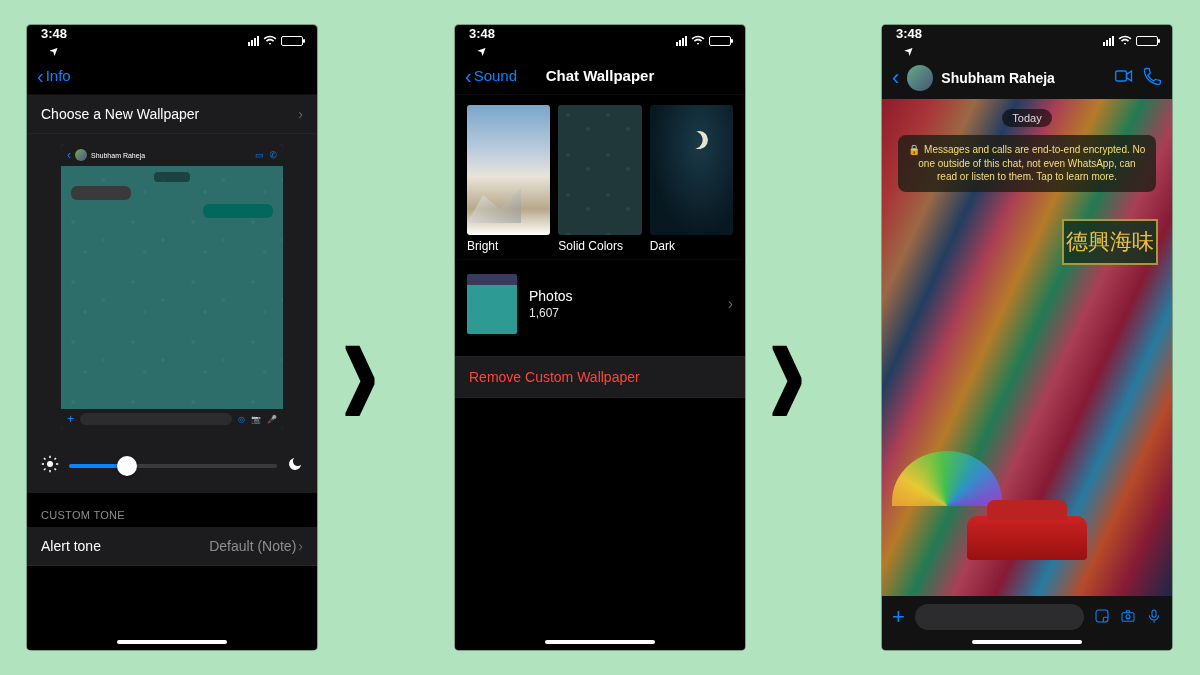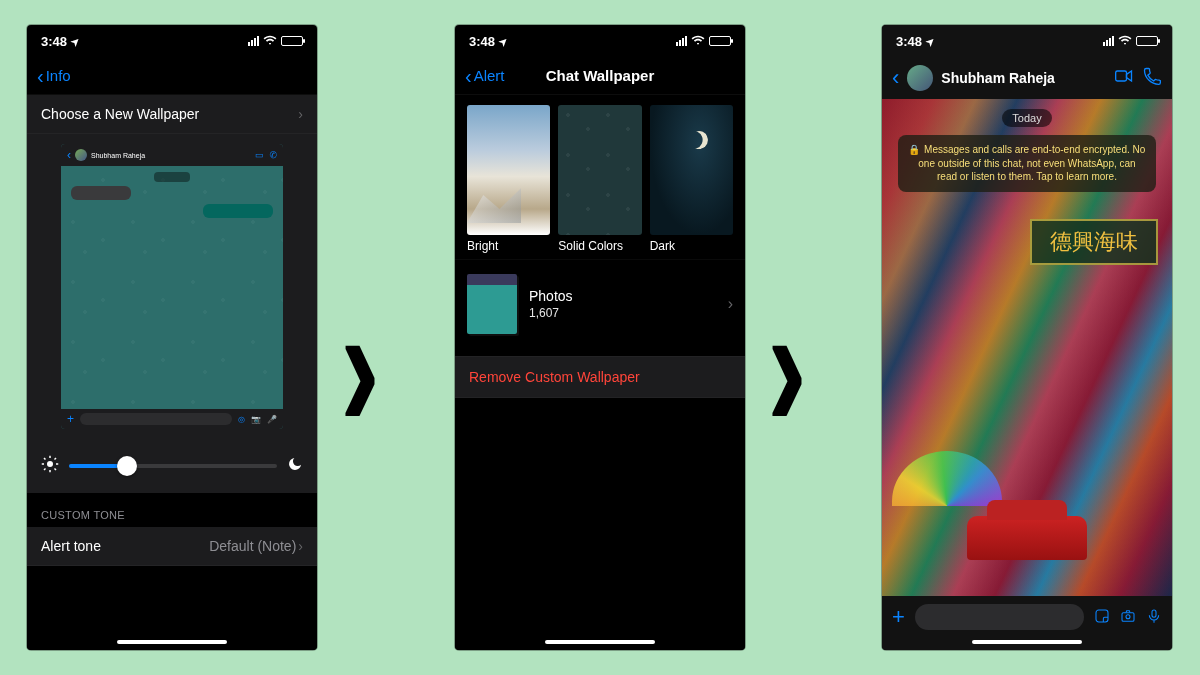--- a/index.html
+++ b/index.html
@@ -45,21 +45,21 @@
   
   .statusbar {
     height: 32px;
     display: flex;
     align-items: center;
     justify-content: space-between;
     padding: 0 14px;
     font-size: 13px;
     font-weight: 600;
   }
-  .status-left { display: flex; align-items: center; gap: 4px; }
+  .status-left { display: flex; align-items: center; gap: 4px; flex-direction: column; }
   .status-right { display: flex; align-items: center; gap: 4px; font-size: 11px; }
   .battery {
     width: 22px; height: 10px; border: 1px solid #fff; border-radius: 2px; position: relative;
   }
   .battery::after { content:""; position:absolute; right:-3px; top:2px; width:2px; height:4px; background:#fff; border-radius:1px; }
   .battery-fill { background:#fff; height:100%; width:80%; border-radius:1px; }
 
   
   .navhdr {
     height: 38px;
@@ -254,21 +254,21 @@
     background:#b22; border-radius:8px 8px 0 0;
   }
   .chat-body .rainbow {
     position:absolute; bottom:90px; left:10px; width:110px; height:55px;
     border-radius: 60px 60px 0 0 / 55px 55px 0 0;
     background: conic-gradient(from 200deg at 50% 100%,
       #e33,#f93,#fe3,#3d5,#39f,#93f,#e3a,#e33);
     opacity:0.7;
   }
   .chat-body .signboard {
-    position:absolute; top:120px; right:14px; width:128px; height:46px;
+    position:absolute; top:120px; right:14px; width:96px; height:46px;
     background: rgba(20,50,30,0.85);
     border:2px solid rgba(255,220,80,0.6);
     display:flex; align-items:center; justify-content:space-around;
     font-size:22px; color:#f0c040; font-family: "PingFang SC","Heiti SC",serif;
   }
   .day-pill {
     margin-top:10px; background:rgba(0,0,0,0.55); color:#ddd;
     font-size:11px; padding:3px 10px; border-radius:10px;
   }
   .enc-banner {
@@ -429,21 +429,21 @@
               <path d="M12 20l-2-2c1-1 3-1 4 0zM5 13c4-4 10-4 14 0l-2 2c-3-3-7-3-10 0zM1 9c6-6 16-6 22 0l-2 2c-5-5-13-5-18 0z"></path>
             </svg>
       </span>
       <span class="battery"><span class="battery-fill"></span></span>
     </div>
   </div>
 
   <div class="navhdr">
     <div class="back">
       <span class="chev">‹</span>
-      <span>Alert</span>
+      <span>Sound</span>
     </div>
     <div class="title">Chat Wallpaper</div>
   </div>
 
   <div class="wp-tiles">
     <div class="tile">
       <div class="thumb-img thumb-bright"></div>
       <div class="tlabel">Bright</div>
     </div>
     <div class="tile">

